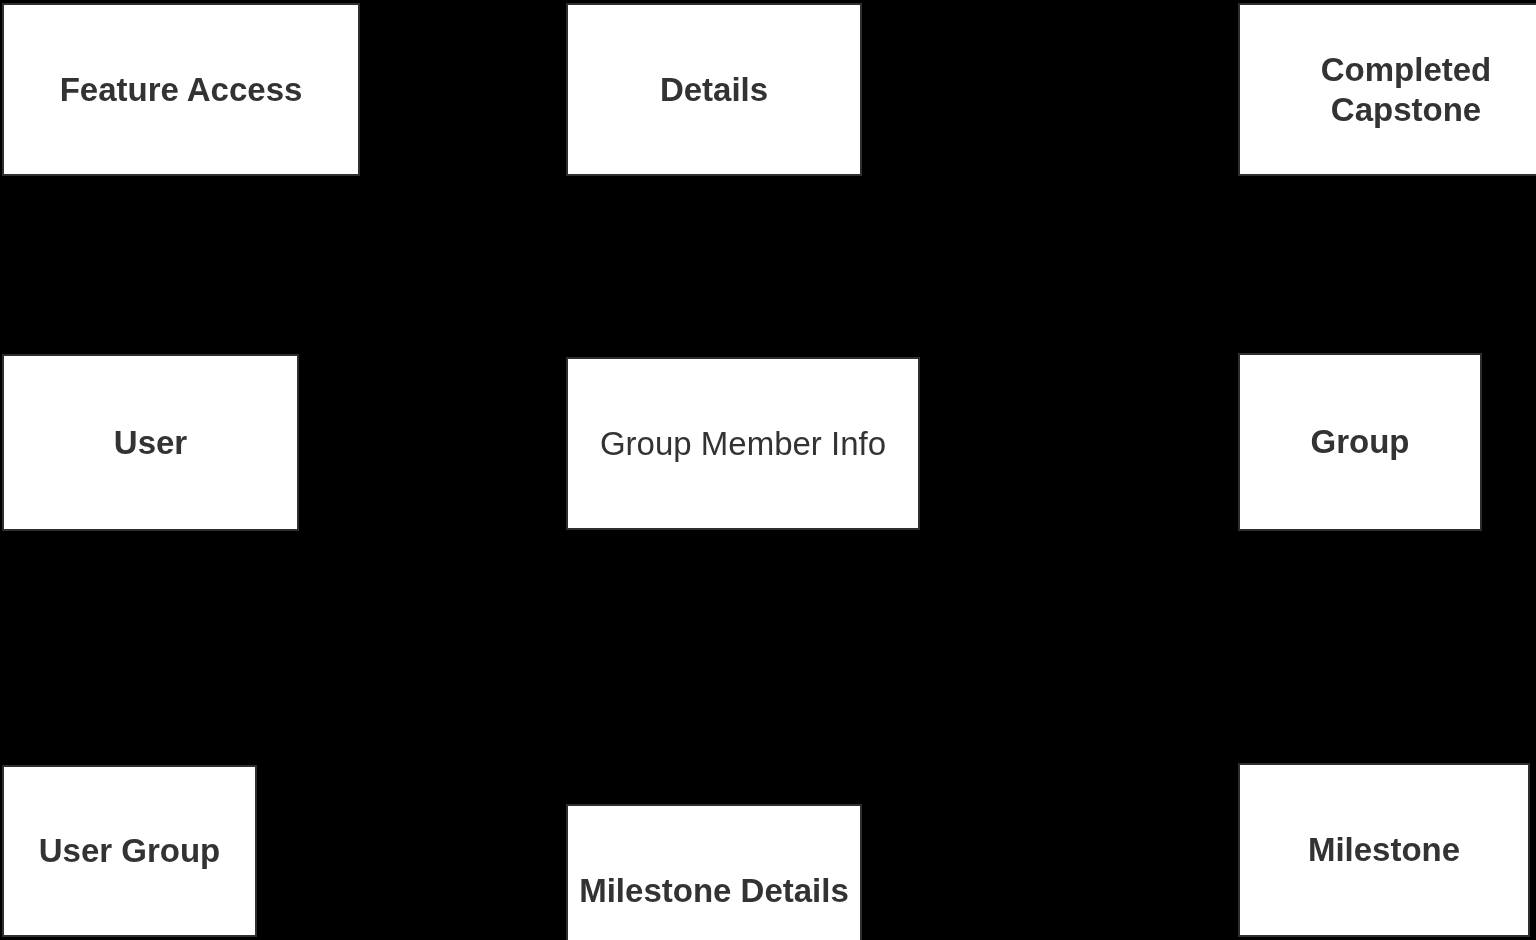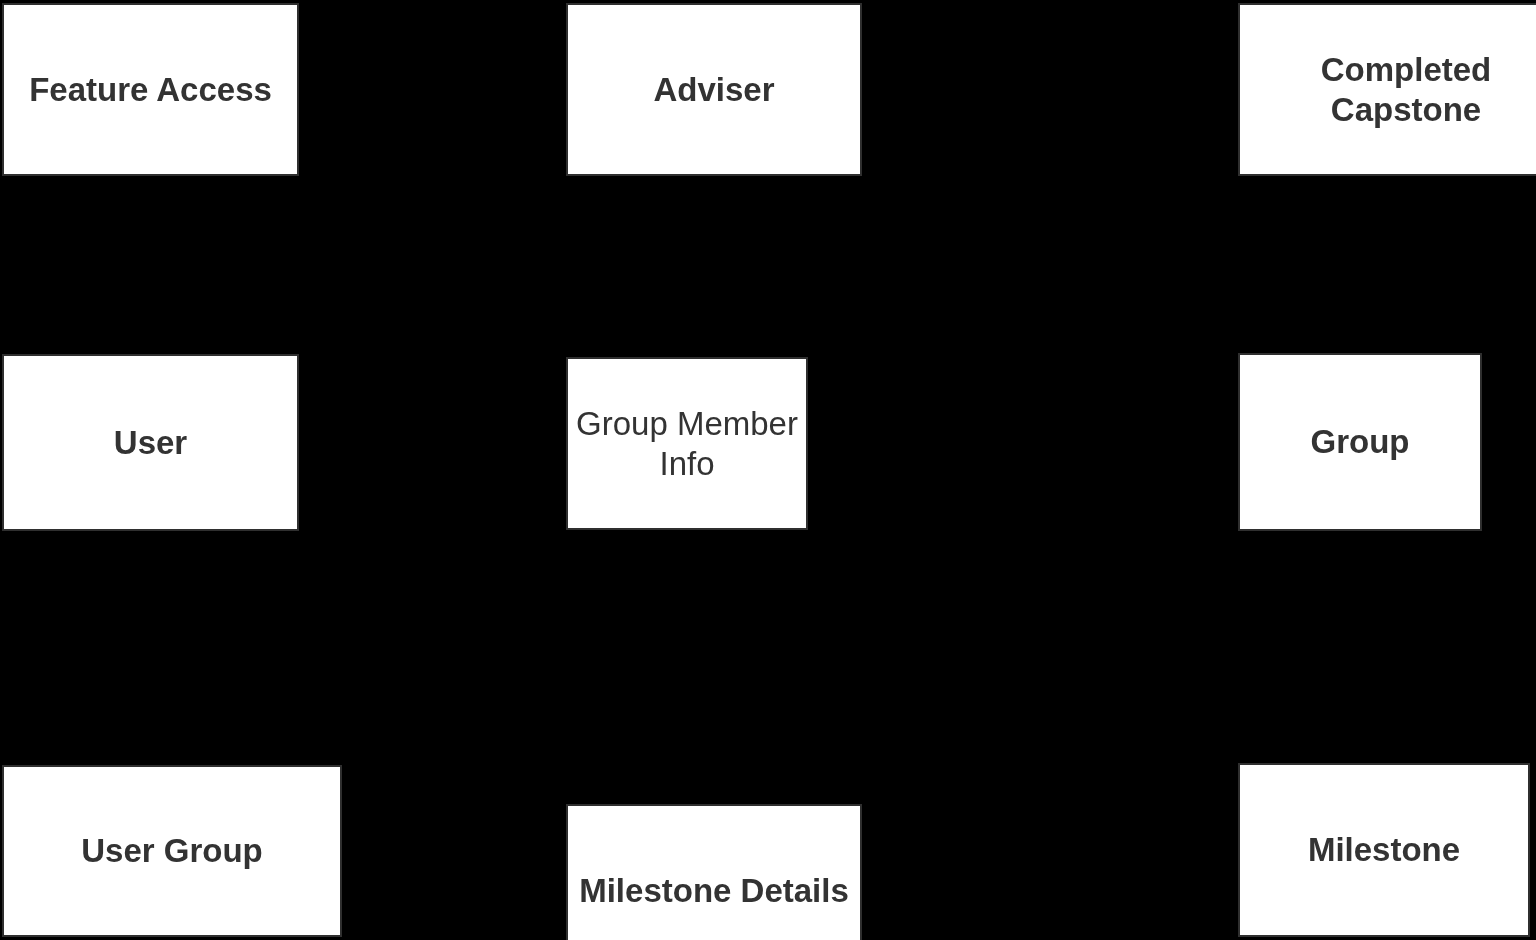--- a/index.html
+++ b/index.html
@@ -37,41 +37,41 @@
   .entity .label{
     font-size:33px;
     font-weight:700;
     line-height:1.21;
     color:var(--text);
   }
   .entity[data-weight="regular"] .label{
     font-weight:400;
   }
   
-  .e1{left:2px;   top:3px;   width:297px; height:173px;}
+  .e1{left:2px;   top:3px;   width:358px; height:173px;}
   .e2{left:566px; top:3px;   width:296px; height:173px;}
   .e3{left:1238px;top:3px;   width:336px; height:173px;}
   .e4{left:2px;   top:354px; width:297px; height:177px;text-align:center;}
-  .e5{left:566px; top:357px; width:242px; height:173px;justify-content:flex-end;}
+  .e5{left:566px; top:357px; width:354px; height:173px;}
   .e6{left:1238px;top:353px; width:244px; height:178px;}
-  .e7{left:2px;   top:765px; width:340px; height:172px;}
+  .e7{left:2px;   top:765px; width:255px; height:172px;}
   .e8{left:566px; top:804px; width:296px; height:174px;}
   .e9{left:1238px;top:763px; width:292px; height:174px;text-align:center;}
 </style>
 </head>
 <body>
 
 <div class="canvas">
 
   <div class="entity e1" data-weight="bold">
     <span class="label">Feature Access</span>
   </div>
 
   <div class="entity e2" data-weight="bold">
-    <span class="label">Adviser</span>
+    <span class="label">Details</span>
   </div>
 
   <div class="entity e3" data-weight="bold">
     <span class="label">Completed Capstone</span>
   </div>
 
   <div class="entity e4" data-weight="bold">
     <span class="label">User</span>
   </div>
 

